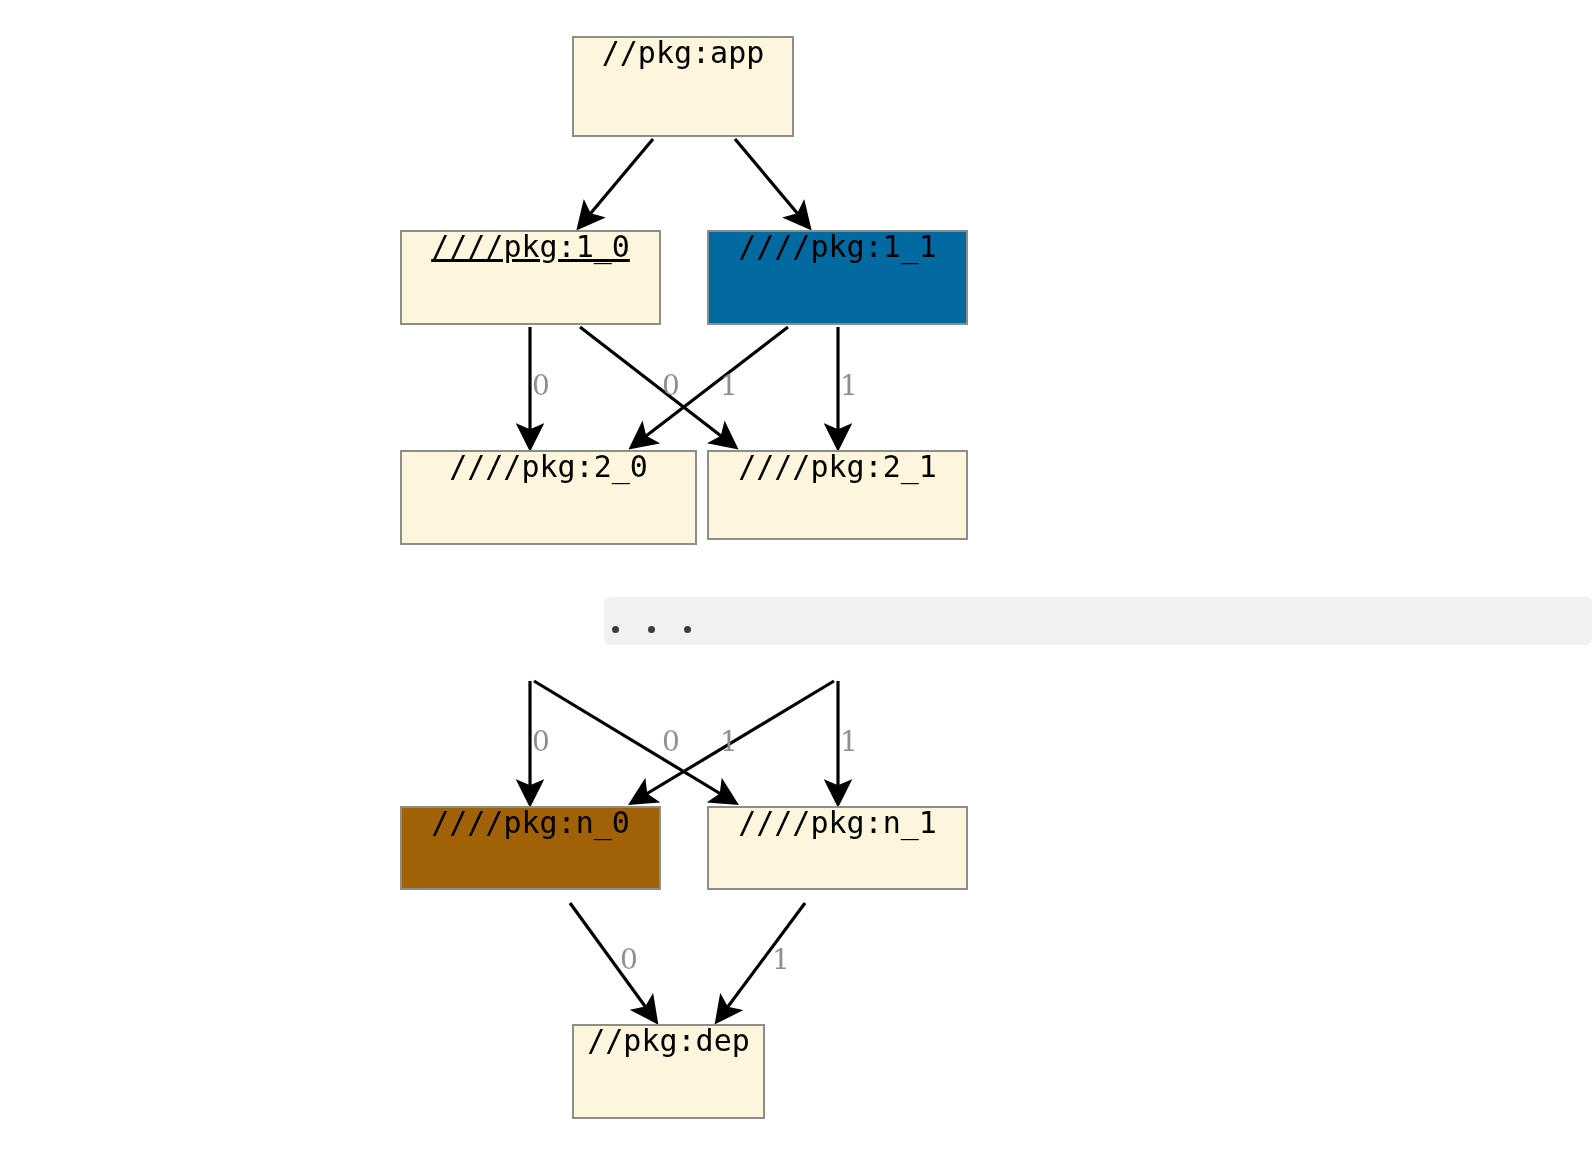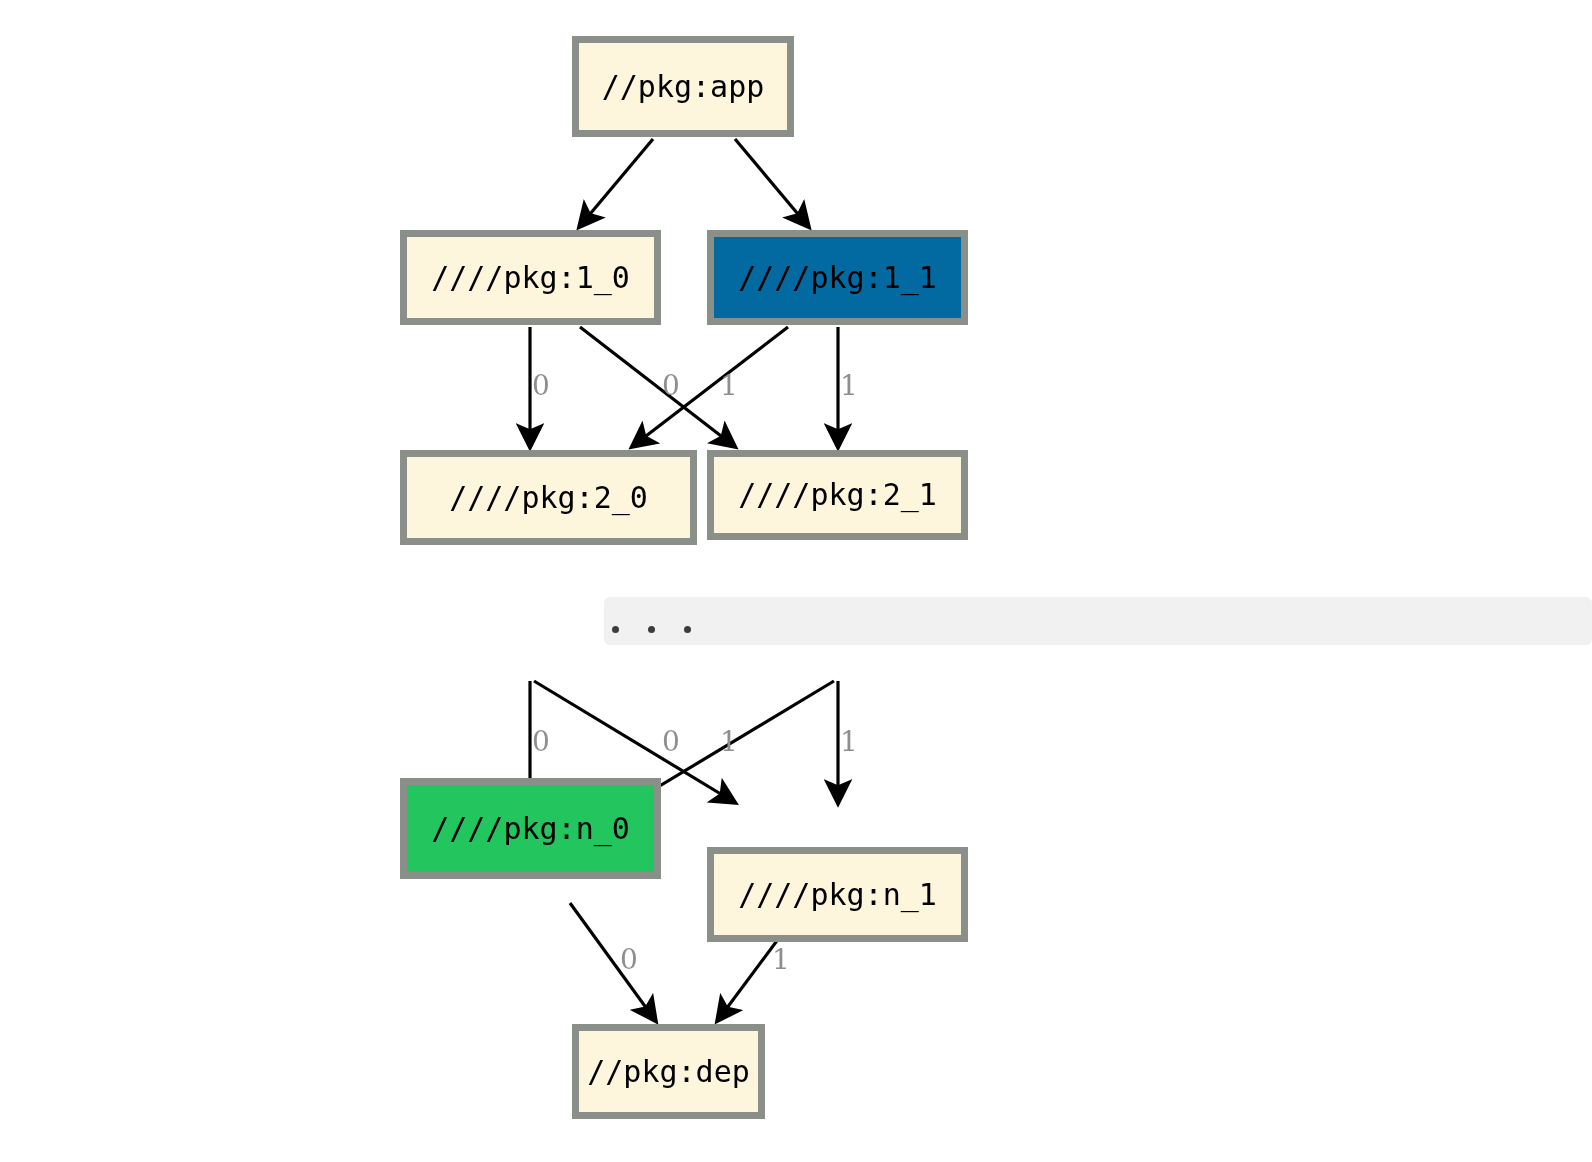--- a/index.html
+++ b/index.html
@@ -30,23 +30,23 @@
     top: 0;
     width: 1592px;
     height: 1162px;
     display: block;
   }
 
   .node-box {
     position: absolute;
     box-sizing: border-box;
     background: #fdf6dd;
-    border: 7px solid #0369a1;
+    border: 2px solid #0369a1;
     display: flex;
-    align-items: center;
+    align-items: flex-start;
     justify-content: center;
   }
 
   .node-label {
     font-family: "DejaVu Sans Mono", "Liberation Mono", monospace;
     font-size: 30px;
     color: #000000;
     letter-spacing: 0px;
     white-space: nowrap;
     line-height: 1;
@@ -104,36 +104,36 @@
         <line x1="838" y1="681" x2="838" y2="802" stroke="#000000" stroke-width="3.2" marker-end="url(#arrowhead)"></line>
         <line x1="570" y1="903" x2="655" y2="1020" stroke="#000000" stroke-width="3.2" marker-end="url(#arrowhead)"></line>
         <line x1="805" y1="903" x2="718" y2="1020" stroke="#000000" stroke-width="3.2" marker-end="url(#arrowhead)"></line>
       </g>
   </svg>
 
   <div id="nodes-layer">
       <div class="node-box" style="left: 572px; top: 36px; width: 222px; height: 101px; background: rgb(253, 246, 221); border-color: rgb(138, 143, 138);">
         <span class="node-label">//pkg:app</span>
       </div>
-      <div class="node-box" style="left: 400px; top: 230px; width: 261px; height: 95px; background: rgb(253, 246, 221); border-color: rgb(138, 143, 138);">
+      <div class="node-box" style="left: 400px; top: 230px; width: 261px; height: 95px; background: rgb(253, 246, 221); border-color: rgb(138, 143, 138); text-decoration: underline;">
         <span class="node-label">////pkg:1_0</span>
       </div>
       <div class="node-box" style="left: 707px; top: 230px; width: 261px; height: 95px; background: #0369a1; border-color: rgb(138, 143, 138);">
         <span class="node-label">////pkg:1_1</span>
       </div>
       <div class="node-box" style="left: 400px; top: 450px; width: 297px; height: 95px; background: rgb(253, 246, 221); border-color: rgb(138, 143, 138);">
         <span class="node-label">////pkg:2_0</span>
       </div>
       <div class="node-box" style="left: 707px; top: 450px; width: 261px; height: 90px; background: rgb(253, 246, 221); border-color: rgb(138, 143, 138);">
         <span class="node-label">////pkg:2_1</span>
       </div>
-      <div class="node-box" style="left: 400px; top: 778px; width: 261px; height: 101px; background: #22c55e; border-color: rgb(138, 143, 138);">
+      <div class="node-box" style="left: 400px; top: 806px; width: 261px; height: 84px; background: #a16207; border-color: rgb(138, 143, 138);">
         <span class="node-label">////pkg:n_0</span>
       </div>
-      <div class="node-box" style="left: 707px; top: 806px; width: 261px; height: 95px; background: rgb(253, 246, 221); border-color: rgb(138, 143, 138); margin-top: 41px;">
+      <div class="node-box" style="left: 707px; top: 806px; width: 261px; height: 84px; background: rgb(253, 246, 221); border-color: rgb(138, 143, 138);">
         <span class="node-label">////pkg:n_1</span>
       </div>
       <div class="node-box" style="left: 572px; top: 1024px; width: 193px; height: 95px; background: rgb(253, 246, 221); border-color: rgb(138, 143, 138);">
         <span class="node-label">//pkg:dep</span>
       </div>
     </div>
   <div id="edge-labels-layer">
       <div class="edge-label" style="left: 532px; top: 372px; color: rgb(142, 142, 142);">0</div>
       <div class="edge-label" style="left: 662px; top: 372px; color: rgb(142, 142, 142);">0</div>
       <div class="edge-label" style="left: 720px; top: 372px; color: rgb(142, 142, 142);">1</div>

